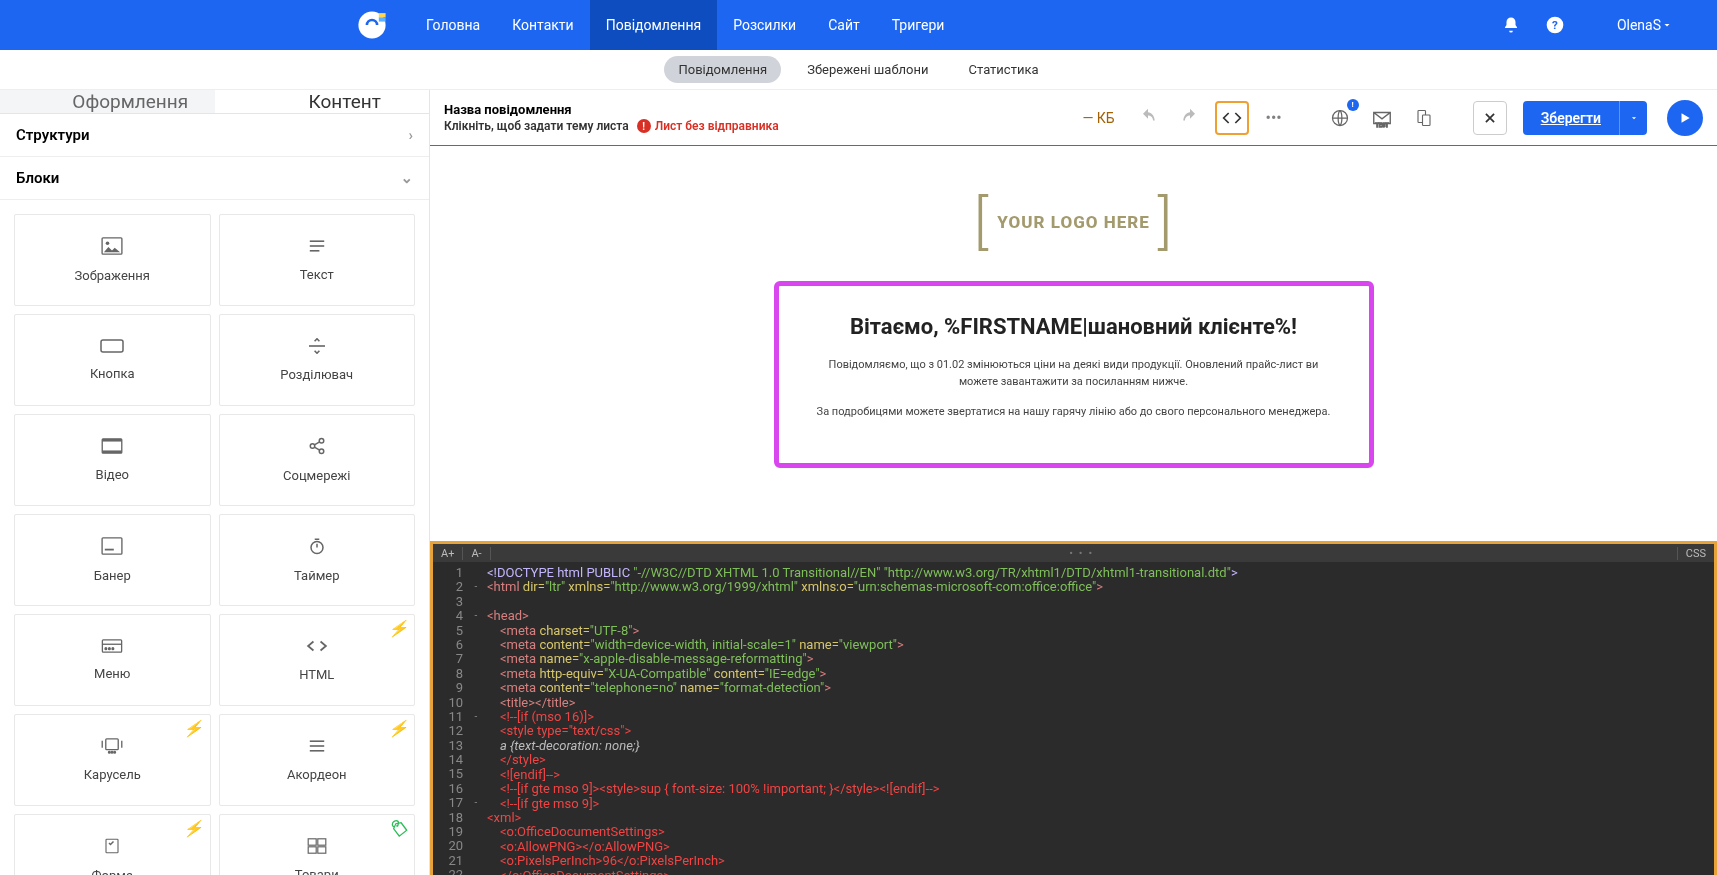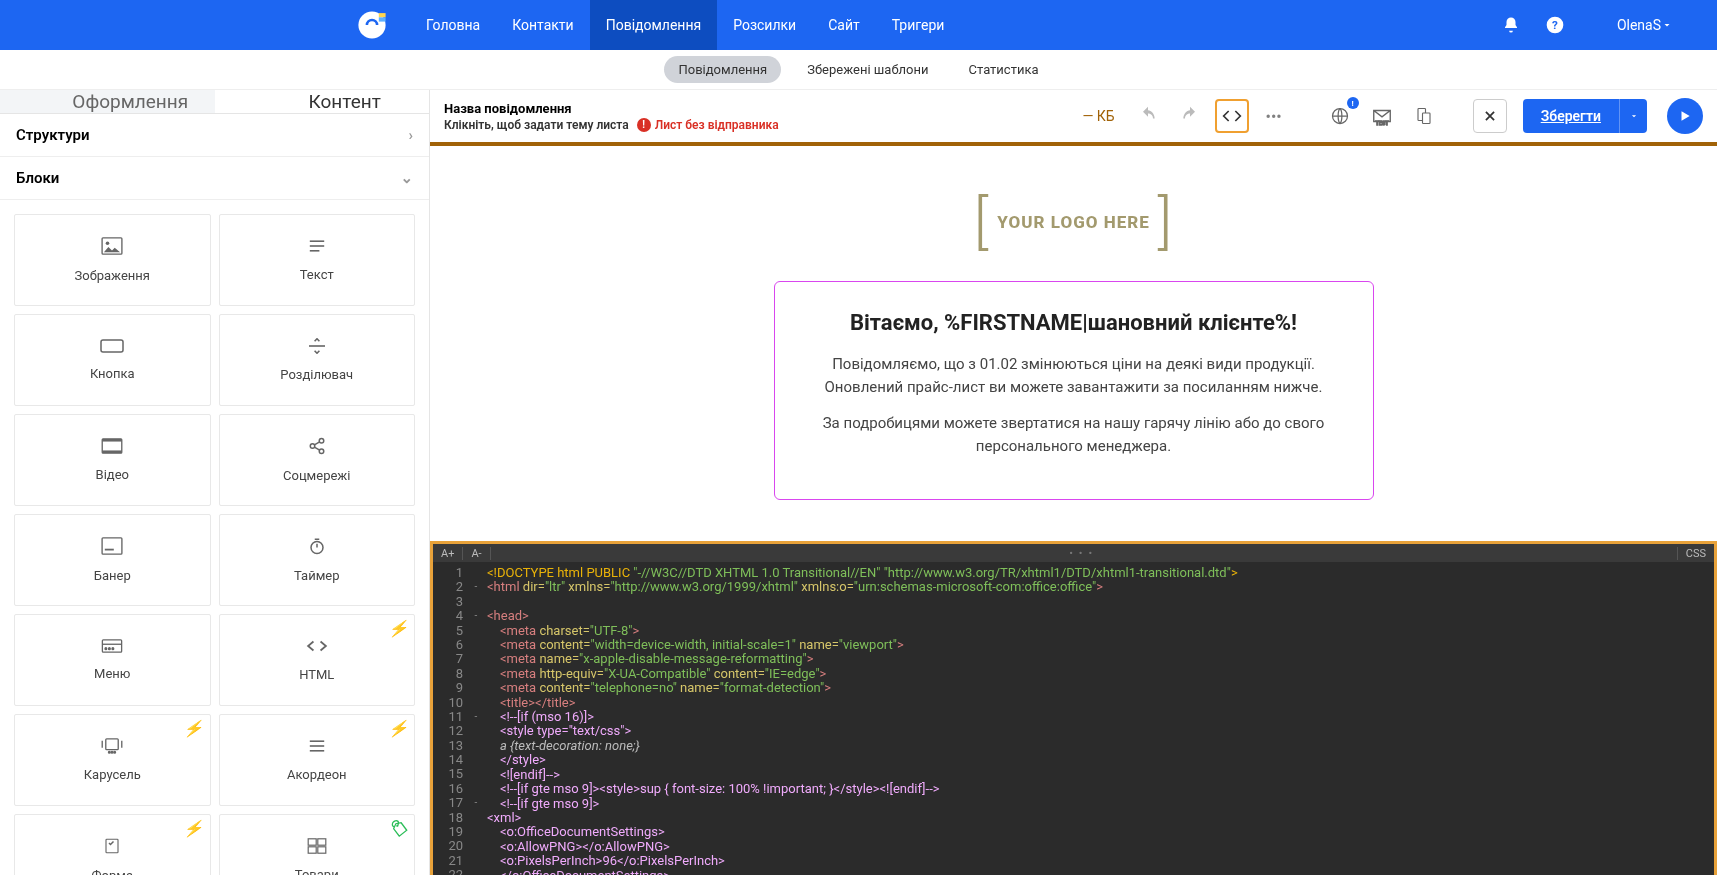--- a/index.html
+++ b/index.html
@@ -32,21 +32,21 @@
   .section { padding: 12px 16px; border-bottom:1px solid #eee; display:flex; align-items:center; justify-content:space-between; cursor:pointer; font-size:15px; font-weight:600; }
   .chev { color:#999; }
   .blocks-grid { display:grid; grid-template-columns: repeat(2, 1fr); gap: 0; padding: 10px; }
   .block { height: 92px; margin:4px; border:1px solid #e8e8e8; border-radius:2px; display:flex; flex-direction:column; align-items:center; justify-content:center; gap:10px; font-size:13px; color:#444; cursor:grab; position:relative; background:#fff;}
   .block .bicon { color:#555; }
   .badge { position:absolute; top:4px; right:6px; font-size:16px; color:#1d66f2; font-weight:bold; font-style:italic;}
   .badge.green { color:#2bbd58; }
 
   
   .rightarea { flex:1; display:flex; flex-direction:column; background:#fff; }
-  .toolbar { height:56px; border-bottom:4px solid #a16207; display:flex; align-items:center; padding: 0 14px; gap:8px; }
+  .toolbar { height:56px; border-bottom:1px solid #a16207; display:flex; align-items:center; padding: 0 14px; gap:8px; }
   .titleblock { display:flex; flex-direction:column; gap:2px; }
   .titleblock .t1 { font-size:13px; font-weight:700; }
   .titleblock .t2 { font-size:12px; color:#333; font-weight:600; }
   .warn { display:flex; align-items:center; gap:4px; font-size:12px; color:#d93025; margin-left:8px; font-weight:600;}
   .warn-ico { width:14px; height:14px; background:#d93025; border-radius:50%; color:#fff; display:flex; align-items:center; justify-content:center; font-size:10px; font-weight:bold;}
   .tb-spacer { flex:1; }
   .size { font-size:14px; color:#a16207; margin-right:8px;}
   .tbtn { width:34px; height:34px; display:flex; align-items:center; justify-content:center; color:#808080; cursor:pointer; border-radius:4px;}
   .tbtn.boxed { border: 2px solid #f0a030; color:#333;}
   .tbtn.bordered { border:1px solid #ccc;}
@@ -54,40 +54,40 @@
   .save-dd { width:28px; height:34px; background:#1d66f2; border:none; border-left:1px solid rgba(255,255,255,.3); border-radius:0 4px 4px 0; color:#fff; cursor:pointer; display:flex;align-items:center;justify-content:center;}
   .play { width:36px; height:36px; background:#1d66f2; border-radius:50%; display:flex; align-items:center; justify-content:center; color:#fff; cursor:pointer; margin-left:12px;}
   .globe-wrap { position:relative; }
   .globe-badge { position:absolute; top:-2px; right:-2px; width:12px; height:12px; background:#1d66f2; color:#fff; border-radius:50%; font-size:8px; display:flex;align-items:center;justify-content:center; font-weight:bold;}
   .gap { width:16px; }
 
   
   .canvas { flex:1; background:#fff; overflow:hidden; position:relative; display:flex; flex-direction:column; align-items:center; }
   .logo-ph { margin-top:40px; display:flex; align-items:center; gap:8px; color:#a39a6e; font-weight:800; letter-spacing:1px; font-size:17px;}
   .bracket { font-size:60px; font-weight:300; color:#a39a6e; }
-  .card { width: 600px; background:#fff; border:1px solid #d946ef; border-radius:6px; margin-top:24px; padding: 28px 32px; text-align:center; }
+  .card { width: 600px; background:#fff; border:5px solid #d946ef; border-radius:6px; margin-top:24px; padding: 28px 32px; text-align:center; }
   .card h2 { font-size:22px; margin-bottom:18px; color:#222;}
-  .card p { font-size:15px; color:#444; line-height:1.5; margin-bottom:14px;}
+  .card p { font-size:11px; color:#444; line-height:1.5; margin-bottom:14px;}
 
   
   .code-editor { position:absolute; left:0; right:0; bottom:0; height: 334px; background:#2b2b2b; border: 3px solid #e8a23a; border-bottom:none; display:flex; font-family: "Consolas","Courier New",monospace; font-size:13px; }
   .code-top { position:absolute; top:0; left:0; right:0; height:18px; background:#3a3a3a; display:flex; align-items:center; font-size:11px; color:#bbb; }
   .code-top .abtn { padding:0 8px; border-right:1px solid #555; cursor:pointer;}
   .code-top .spacer { flex:1; text-align:center; color:#777; letter-spacing:6px;}
   .code-top .css { padding:0 8px; border-left:1px solid #555; cursor:pointer;}
   .gutter { width: 36px; background:#2b2b2b; color:#888; text-align:right; padding: 22px 6px 0 0; line-height:14.4px; }
   .gutter div { height:14.4px; }
   .fold { width:14px; background:#2b2b2b; color:#888; padding-top:22px; line-height:14.4px; font-size:10px; text-align:center;}
   .fold div { height:14.4px; }
   .codebody { flex:1; padding:22px 8px 0 4px; color:#ddd; white-space:pre; overflow:hidden; line-height:14.4px;}
   .c-tag { color:#d77f7f; }
   .c-attr { color:#d6c66a; }
   .c-str { color:#7fbf5a; }
-  .c-cmt { color:#f0abfc;margin-top:10px; }
-  .c-doctype { color:#eab308; }
+  .c-cmt { color:#ef4444;margin-top:10px; }
+  .c-doctype { color:#c4b5fd; }
   .c-css { color:#bcbcbc; font-style:italic;}
 </style>
 </head>
 <body>
 
 <div class="topnav">
   <div class="logo">
     <svg viewBox="0 0 40 40">
         <circle cx="20" cy="20" r="16" fill="#fff"></circle>
         <path d="M14 20 a6 6 0 1 1 12 0" stroke="#1d66f2" stroke-width="3" fill="none"></path>

